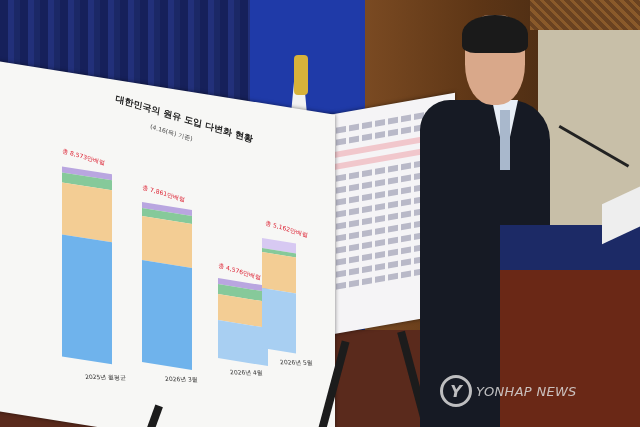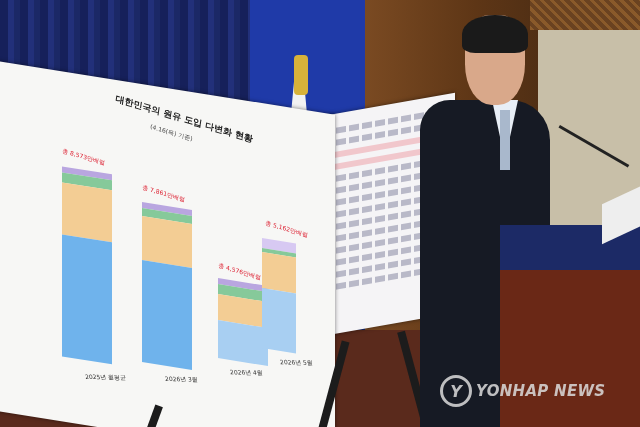--- a/index.html
+++ b/index.html
@@ -30,21 +30,21 @@
   .suit{position:absolute;left:0;top:85px;width:130px;height:327px;background:#161a24;border-radius:30px 40px 0 0;}
   .shirt{position:absolute;left:72px;top:85px;width:26px;height:60px;background:#e8eef6;clip-path:polygon(0 0,100% 0,50% 100%);}
   .tie{position:absolute;left:80px;top:95px;width:10px;height:60px;background:#a9b8cc;}
   .woman{position:absolute;left:508px;top:110px;width:40px;height:120px;}
   .whead{position:absolute;left:0;top:0;width:34px;height:45px;border-radius:50%;background:#1b1b1b;}
   .podium{position:absolute;left:500px;top:225px;width:140px;height:202px;background:linear-gradient(180deg,#1c2a66 0 45px,#6a2816 45px);}
   .mic{position:absolute;left:560px;top:125px;width:80px;height:3px;background:#222;transform:rotate(30deg);transform-origin:0 0;}
   .paper{position:absolute;left:602px;top:195px;width:40px;height:40px;background:#eee;transform:skewY(-25deg);}
   .watermark{position:absolute;left:440px;top:375px;display:flex;align-items:center;gap:4px;color:rgba(220,220,220,.85);}
   .wm-logo{width:32px;height:32px;border-radius:50%;border:3px solid rgba(220,220,220,.85);box-sizing:border-box;display:flex;align-items:center;justify-content:center;font-weight:bold;font-style:italic;font-size:16px;}
-  .wm-text{font-family:"DejaVu Sans",sans-serif;font-weight:bold;font-style:italic;font-size:15px;letter-spacing:0.3px;}
+  .wm-text{font-family:"DejaVu Sans",sans-serif;font-weight:normal;font-style:italic;font-size:13px;letter-spacing:0.3px;}
 </style>
 </head>
 <body>
 
 <div class="scene">
   <div class="curtain"></div>
   <div class="bluewall"></div>
   <div class="woodwall"></div>
   <div class="lattice"></div>
   <div class="panel"></div>

